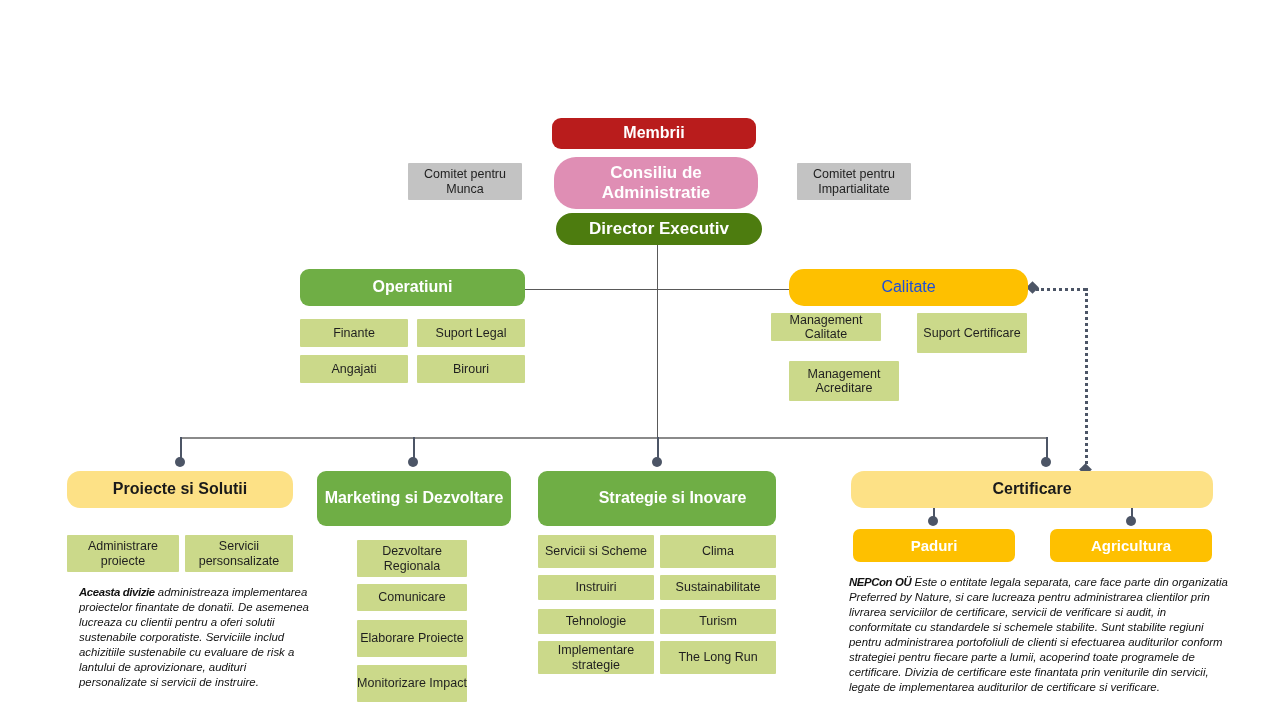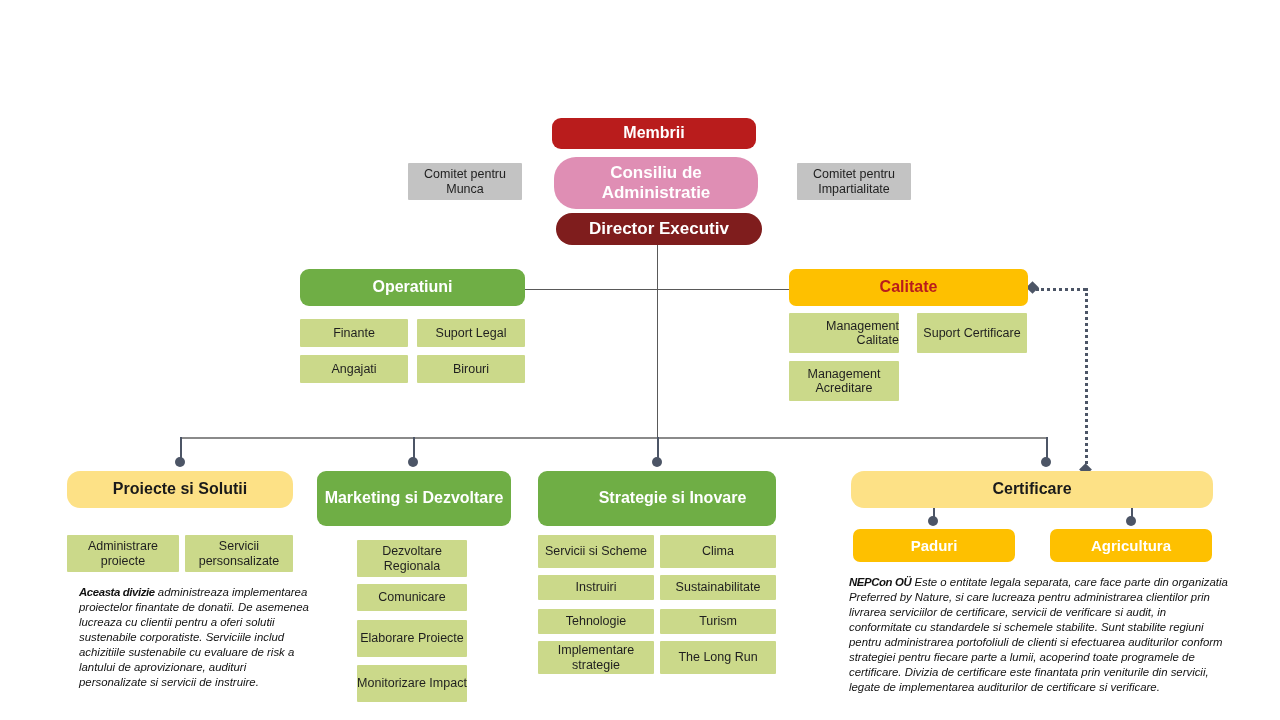--- a/index.html
+++ b/index.html
@@ -36,21 +36,21 @@
     font-size: 16px;
   }
   .pill-board {
     background: #df8eb4;
     color: #ffffff;
     border-radius: 22px;
     font-weight: bold;
     font-size: 17px;
   }
   .pill-director {
-    background: #7f1d1d;
+    background: #4d7c0f;
     color: #ffffff;
     border-radius: 16px;
     font-weight: bold;
     font-size: 17px;
   }
   .committee {
     background: #c3c3c3;
     color: #222222;
     font-size: 12.5px;
     border-radius: 1px;
@@ -58,24 +58,24 @@
   
   .div-green {
     background: #6fae45;
     color: #ffffff;
     font-weight: bold;
     font-size: 16px;
     border-radius: 9px;
   }
   .div-gold {
     background: #fec000;
-    color: #b91c1c;
-    font-weight: bold;
-    font-size: 16px;
-    border-radius: 7px;
+    color: #1d4ed8;
+    font-weight: normal;
+    font-size: 16px;
+    border-radius: 15px;
   }
   .div-pale {
     background: #fde186;
     color: #1a1a1a;
     font-weight: bold;
     font-size: 16px;
     border-radius: 13px;
   }
   .sub-gold {
     background: #fec000;
@@ -188,21 +188,21 @@
 
   <div class="node div-green" style="left:300px; top:269px; width:225px; height:37px;">Operatiuni</div>
 
   <div class="node chip" style="left:300px; top:319px; width:108px; height:28px;">Finante</div>
   <div class="node chip" style="left:417px; top:319px; width:108px; height:28px;">Suport Legal</div>
   <div class="node chip" style="left:300px; top:355px; width:108px; height:28px;">Angajati</div>
   <div class="node chip" style="left:417px; top:355px; width:108px; height:28px;">Birouri</div>
 
   <div class="node div-gold" style="left:789px; top:269px; width:239px; height:37px;">Calitate</div>
 
-  <div class="node chip" style="left:789px; top:313px; width:110px; height:40px;text-align:right;">Management Calitate</div>
+  <div class="node chip" style="left:771px; top:313px; width:110px; height:28px;">Management Calitate</div>
   <div class="node chip" style="left:917px; top:313px; width:110px; height:40px;">Suport Certificare</div>
   <div class="node chip" style="left:789px; top:361px; width:110px; height:40px;">Management Acreditare</div>
 
   <div class="node div-pale" style="left:67px; top:471px; width:226px; height:37px;">Proiecte si Solutii</div>
 
   <div class="node chip" style="left:67px; top:535px; width:112px; height:37px;">Administrare proiecte</div>
   <div class="node chip" style="left:185px; top:535px; width:108px; height:37px;">Servicii personsalizate</div>
 
   <div class="note" style="left:79px; top:585px; width:238px;">
     <b>Aceasta divizie</b><span> administreaza implementarea proiectelor finantate de donatii. De asemenea lucreaza cu clientii pentru a oferi solutii sustenabile corporatiste. Serviciile includ achizitiile sustenabile cu evaluare de risk a lantului de aprovizionare, audituri personalizate si servicii de instruire.</span>

